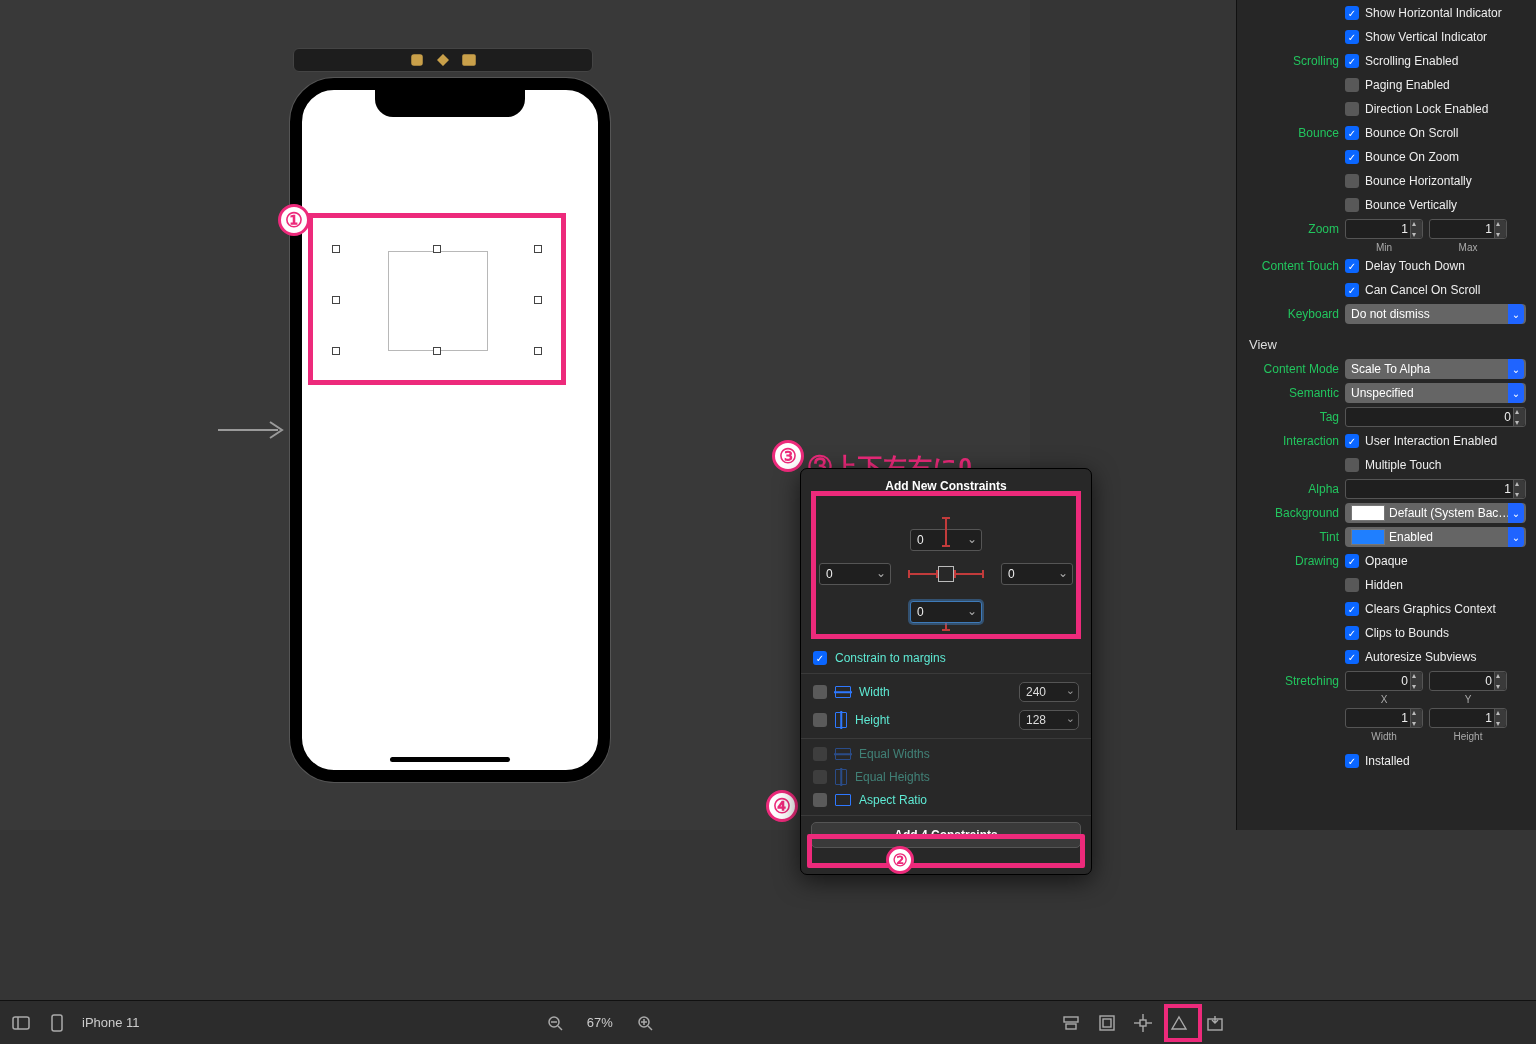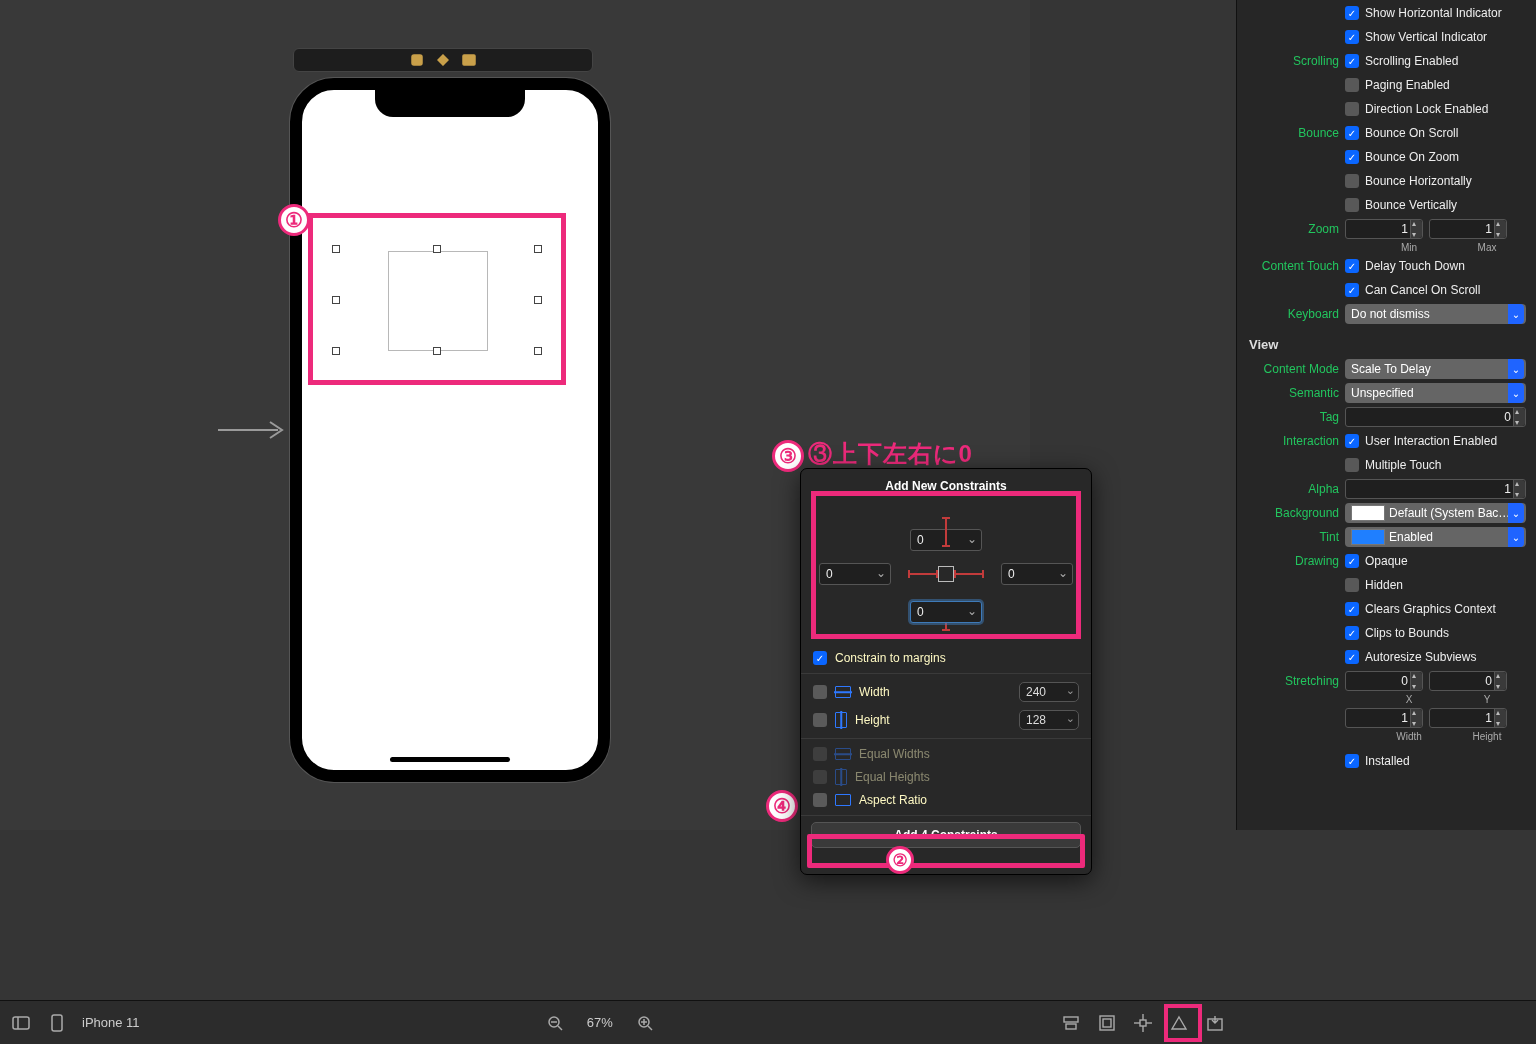--- a/index.html
+++ b/index.html
@@ -42,21 +42,21 @@
   .badge {
     position: absolute; width: 32px; height: 32px; border-radius: 50%;
     background: #fff; display: flex; align-items: center; justify-content: center;
     color: #ed2a7b; font-weight: 800; font-size: 20px; border: 3px solid #ed2a7b;
   }
   .badge.b1{ left:278px; top:204px; }
   .badge.b3{ left:772px; top:440px; }
   .badge.b4{ left:766px; top:790px; }
   .badge.b2{ position:absolute; left:886px; top:846px; width:28px; height:28px; font-size:17px; border-width:3px;}
 
-  .badge3-label { position: absolute; left: 808px; top: 438px; color: #ed2a7b; font-weight: 800; font-size: 24px; letter-spacing:1px;}
+  .badge3-label { position: absolute; left: 808px; top: 451px; color: #ed2a7b; font-weight: 800; font-size: 24px; letter-spacing:1px;}
 
   
   .popover {
     position: absolute; left: 800px; top: 468px; width: 292px;
     background: #282828; border: 1px solid #000; border-radius: 7px;
     box-shadow: 0 6px 24px rgba(0,0,0,.6);
     padding: 8px 0 10px;
   }
   .popover h3 { font-size: 12px; font-weight: 700; color: #fff; text-align: center; padding: 2px 0 6px; }
   .constraint-pad { position: relative; height: 150px; }
@@ -83,21 +83,21 @@
   .c-input.leftI{ top:50%; left:18px; transform:translateY(-50%);}  
   .c-input.rightI{ top:50%; right:18px; transform:translateY(-50%);}  
   .c-input.active{ border-color:#3e7ab8; box-shadow:0 0 0 2px rgba(62,122,184,.5);}
   .c-input.botI.active{ background:#1f1f1f;}
 
   .popover .outline-box { position:absolute; left:10px; top:22px; right:10px; height:148px; border:5px solid #ed2a7b; pointer-events:none;}
 
   .p-row { display:flex; align-items:center; padding: 4px 12px; gap:8px; }
   .p-row.cbrow .chk { width:14px; height:14px; border-radius:3px; background:#5a5a5a; display:flex; align-items:center; justify-content:center; color:#fff; font-size:10px;}
   .p-row.cbrow .chk.on{ background:#0a66ff;}
-  .p-row label { flex:1; color:#fef9c3; font-size:12px;}
+  .p-row label { flex:1; color:#5eead4; font-size:12px;}
   .p-row .dim-icon { width:16px; height:12px; border:1.5px solid #2e78ff; border-radius:1px; position:relative;}
   .p-row .dim-icon.h::after{content:"";position:absolute;left:-2px;right:-2px;top:50%;height:1.5px;background:#2e78ff;transform:translateY(-50%);}
   .p-row .dim-icon.v{width:12px;height:16px;}
   .p-row .dim-icon.v::after{content:"";position:absolute;top:-2px;bottom:-2px;left:50%;width:1.5px;background:#2e78ff;transform:translateX(-50%);}
   .p-row .val { width:60px; height:20px; background:#1f1f1f; border:1px solid #555; border-radius:5px; color:#ddd; font-size:12px; display:flex; align-items:center; padding:0 14px 0 6px; position:relative;}
   .p-row .val::after{content:"⌄"; position:absolute; right:3px; top:1px; color:#999; font-size:11px;}
   .p-sep { height:1px; background:#3a3a3a; margin:4px 0;}
   .p-disabled{ opacity:.45;}
 
   .add-btn {
@@ -111,28 +111,28 @@
   .inspector {
     position: absolute; right: 0; top: 0; width: 300px; height: 830px;
     background: #262626; border-left: 1px solid #111; padding: 2px 10px 10px 10px;
     display: flex; flex-direction: column; gap: 2px; overflow:hidden;
   }
   .irow { display: flex; align-items: center; min-height: 22px; gap: 6px; }
   .irow .lbl { width: 92px; text-align: right; color: #22c55e; font-size: 12px; }
   .irow .ck { width: 14px; height: 14px; border-radius: 3px; background: #585858; flex-shrink:0; display:flex; align-items:center; justify-content:center; font-size:10px; color:#fff;}
   .irow .ck.on { background: #0a66ff; }
   .irow .txt { color: #eee; font-size: 12px; }
-  .issection-title, .section-title { color:#ddd; font-weight:700; font-size:13px; padding:10px 0 4px 2px;}
+  .issection-title, .section-title { color:#ddd; font-weight:400; font-size:13px; padding:10px 0 4px 2px;}
   .dd { flex:1; height:20px; background:#656565; border-radius:4px; display:flex; align-items:center; padding:0 6px; color:#fff; font-size:12px; position:relative;}
   .dd .ddcaret{ position:absolute; right:2px; top:0; bottom:0; width:16px; background:#1f64ff; border-radius:0 4px 4px 0; display:flex; align-items:center; justify-content:center; font-size:10px; color:#fff;}
   .numf { width:78px; height:20px; background:#1f1f1f; border:1px solid #555; border-radius:3px; color:#eee; font-size:12px; display:flex; align-items:center; justify-content:flex-end; padding:0 14px 0 4px; position:relative;}
   .numf .step{position:absolute; right:0; top:0; bottom:0; width:12px; background:#3a3a3a; border-left:1px solid #555; border-radius:0 3px 3px 0;}
   .numf .step::before{content:"▴";position:absolute;top:-1px;left:1px;font-size:8px;color:#bbb;}
   .numf .step::after{content:"▾";position:absolute;bottom:-1px;left:1px;font-size:8px;color:#bbb;}
-  .sublabels{ display:flex; margin-left:98px;justify-content:flex-end; }
+  .sublabels{ display:flex; gap:6px; margin-left:98px; }
   .sublabels span{ width:78px; text-align:center; font-size:10px; color:#aaa;}
   .swatch{ width:34px; height:16px; border:1px solid #777; margin-right:4px;}
   .swatch.white{background:#fff;}
   .swatch.blue{background:#1f7fff;}
 
   
   .bottombar {
     position: absolute; left: 0; bottom: 0; right: 300px; height: 44px;
     background: #2c2c2c; border-top: 1px solid #111; display: flex; align-items: center;
     padding: 0 10px; gap: 14px; color: #ccc; font-size: 13px;
@@ -358,21 +358,21 @@
         <span>Do not dismiss</span>
         <span class="ddcaret">⌄</span>
       </div>
   </div>
 
   <div class="section-title">View</div>
 
   <div class="irow">
       <span class="lbl">Content Mode</span>
     <div class="dd">
-        <span>Scale To Delay</span>
+        <span>Scale To Alpha</span>
         <span class="ddcaret">⌄</span>
       </div>
   </div>
   <div class="irow">
       <span class="lbl">Semantic</span>
     <div class="dd">
         <span>Unspecified</span>
         <span class="ddcaret">⌄</span>
       </div>
   </div>

